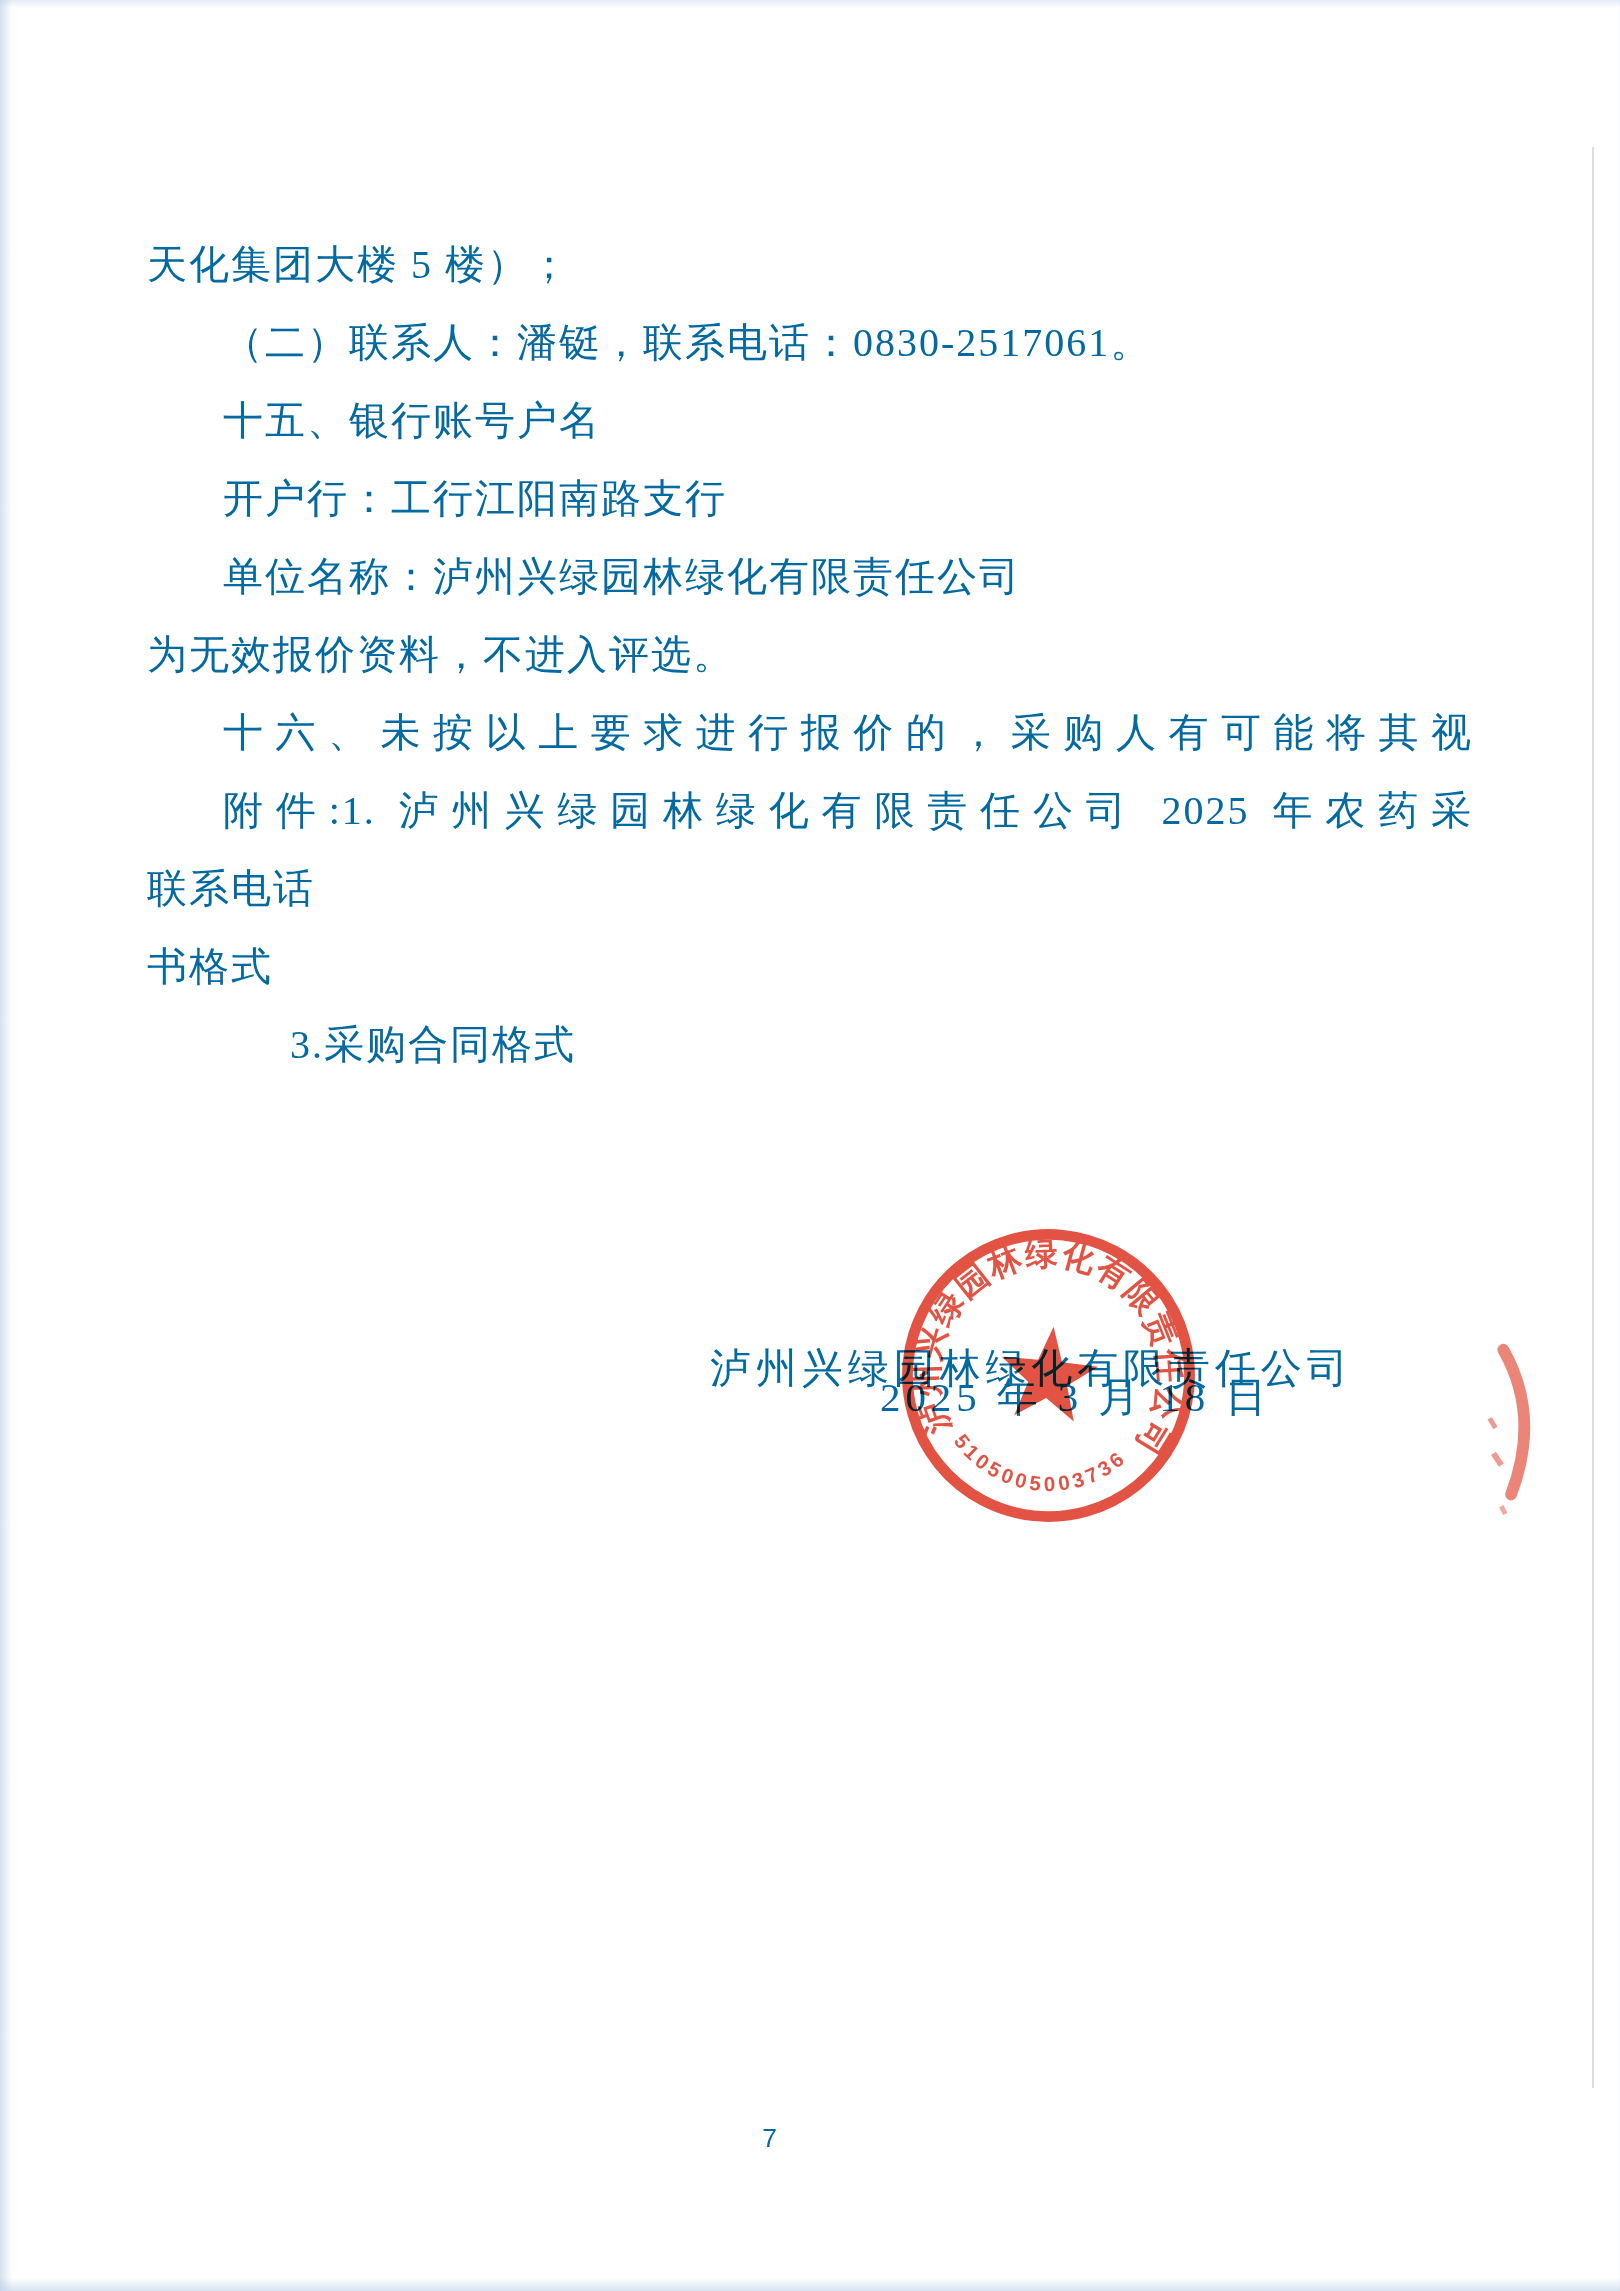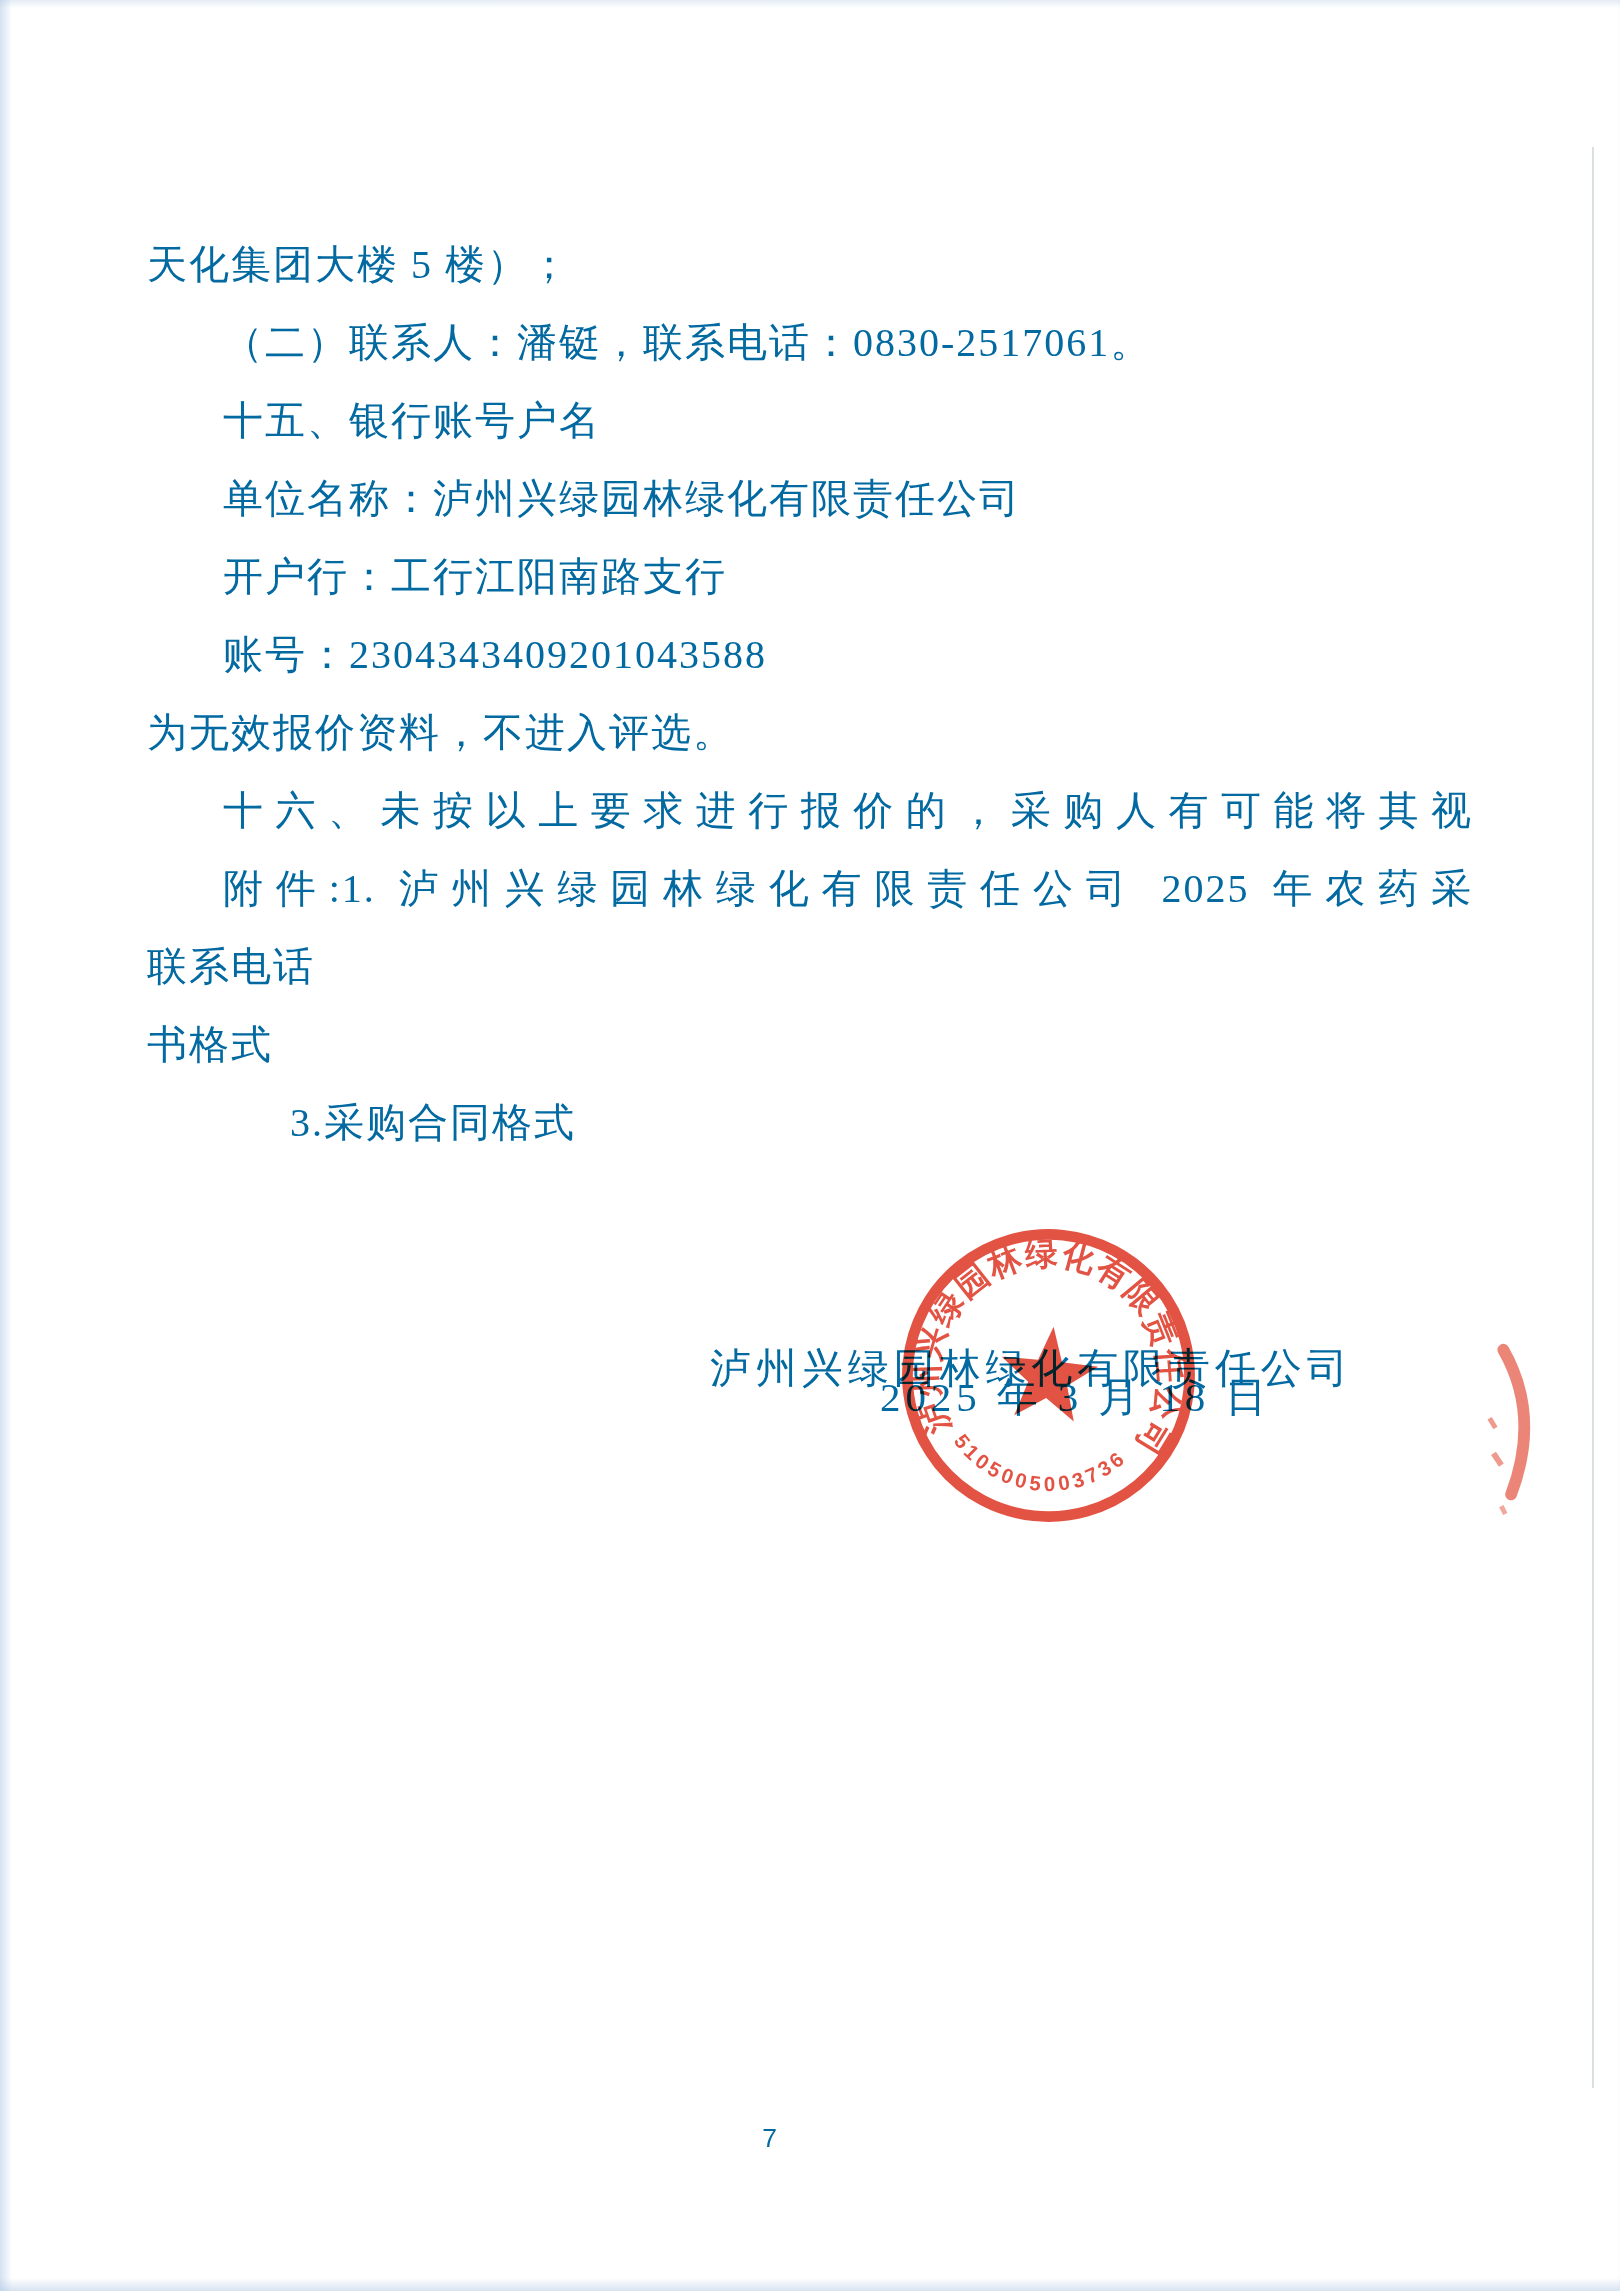--- a/index.html
+++ b/index.html
@@ -81,23 +81,22 @@
   <div class="edge edge-left"></div>
   <div class="edge edge-right"></div>
   <div class="edge edge-bottom"></div>
   <div class="edge edge-top"></div>
   <div class="scan-line"></div>
 
   <div class="doc-text">
       <div class="line ind0">天化集团大楼 5 楼）；</div>
       <div class="line ind1">（二）联系人：潘铤，联系电话：0830-2517061。</div>
       <div class="line ind1 bold">十五、银行账号户名</div>
+      <div class="line ind1">开户行：工行江阳南路支行</div>
       <div class="line ind1">单位名称：泸州兴绿园林绿化有限责任公司</div>
-      <div class="line ind1">开户行：工行江阳南路支行</div>
-      <div class="line ind1">账号：2304343409201043588</div>
       <div class="line ind0">为无效报价资料，不进入评选。</div>
       <div class="line ind1 justify"><span class="bold">十六、</span>未按以上要求进行报价的，采购人有可能将其视</div>
       <div class="line ind1 justify">附件:1. 泸州兴绿园林绿化有限责任公司 2025 年农药采</div>
       <div class="line ind0">联系电话</div>
       <div class="line ind0">书格式</div>
       <div class="line ind2">3.采购合同格式</div>
     </div>
 
   <div class="sig-company">泸州兴绿园林绿化有限责任公司</div>
   <div class="sig-date">2025 年 3 月 18 日</div>

